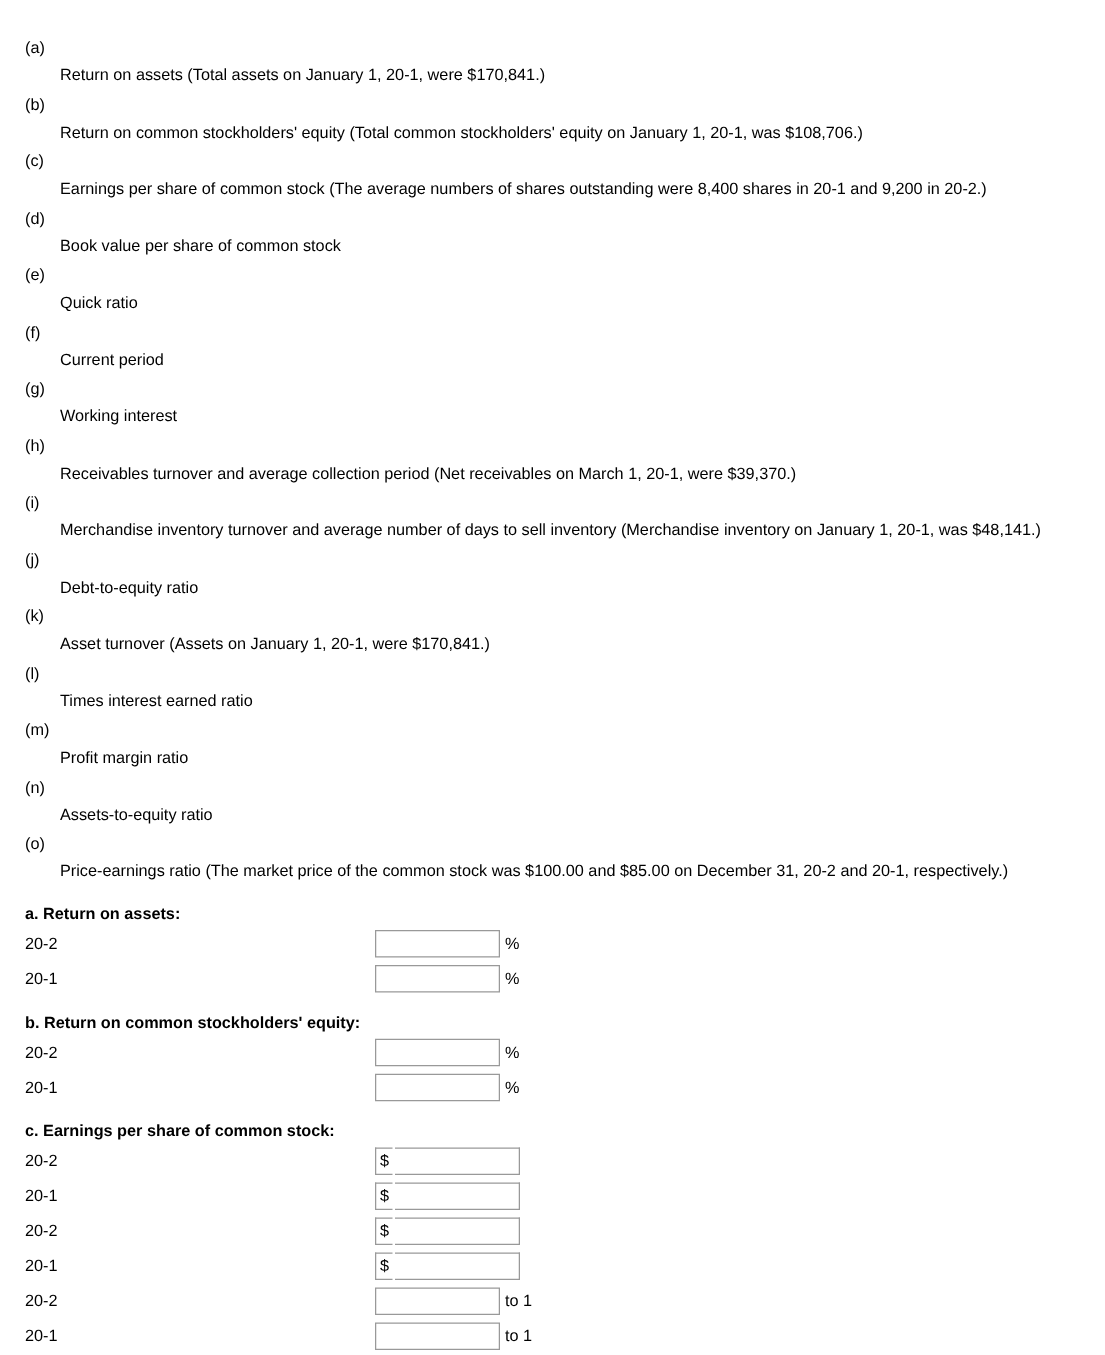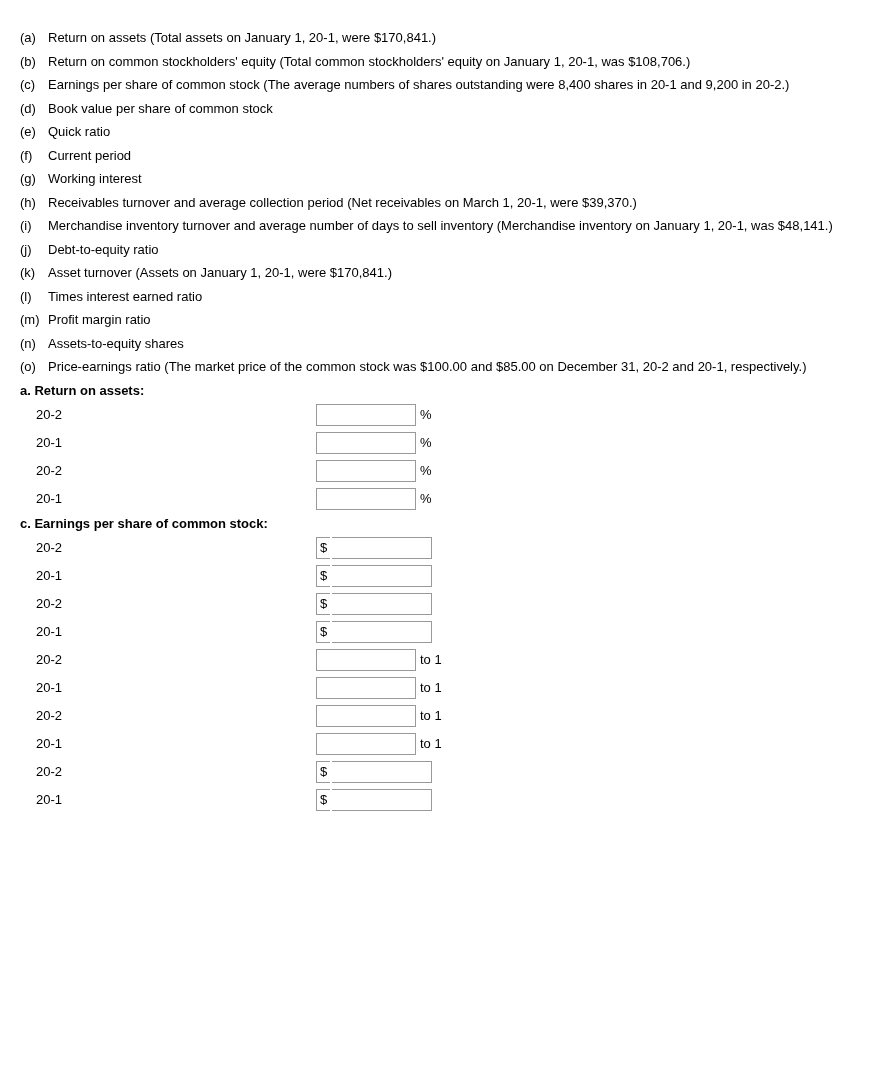--- a/index.html
+++ b/index.html
@@ -19,31 +19,31 @@
       display: flex;
       margin-bottom: 4px;
       line-height: 1.5;
     }
     .list-label {
       min-width: 28px;
       font-weight: normal;
     }
     .list-text {
       flex: 1;
+      margin-top: 22px;
     }
     .section-header {
       font-weight: bold;
-      margin-top: 6px;
+      margin-top: 16px;
       margin-bottom: 6px;
     }
     .answer-row {
       display: flex;
       align-items: center;
       margin-bottom: 6px;
-      margin-left: 16px;
     }
     .answer-row-label {
       min-width: 60px;
     }
     .input-group {
       display: flex;
       align-items: center;
       margin-left: 220px;
     }
     .prefix {
@@ -131,21 +131,21 @@
     <div class="list-item">
       <span class="list-label">(l)</span>
       <span class="list-text">Times interest earned ratio</span>
     </div>
     <div class="list-item">
       <span class="list-label">(m)</span>
       <span class="list-text">Profit margin ratio</span>
     </div>
     <div class="list-item">
       <span class="list-label">(n)</span>
-      <span class="list-text">Assets-to-equity shares</span>
+      <span class="list-text">Assets-to-equity ratio</span>
     </div>
     <div class="list-item">
       <span class="list-label">(o)</span>
       <span class="list-text">Price-earnings ratio (The market price of the common stock was $100.00 and $85.00 on December 31, 20-2 and 20-1, respectively.)</span>
     </div>
   </div>
 
 <div id="sections-container">
     <div class="section-header">a. Return on assets:</div>
     <div class="answer-row">
@@ -155,20 +155,21 @@
         <span class="suffix">%</span>
       </div>
     </div>
     <div class="answer-row">
       <span class="answer-row-label">20-1</span>
       <div class="input-group">
         <input type="text" style="">
         <span class="suffix">%</span>
       </div>
     </div>
+    <div class="section-header">b. Return on common stockholders' equity:</div>
     <div class="answer-row">
       <span class="answer-row-label">20-2</span>
       <div class="input-group">
         <input type="text" style="">
         <span class="suffix">%</span>
       </div>
     </div>
     <div class="answer-row">
       <span class="answer-row-label">20-1</span>
       <div class="input-group">

